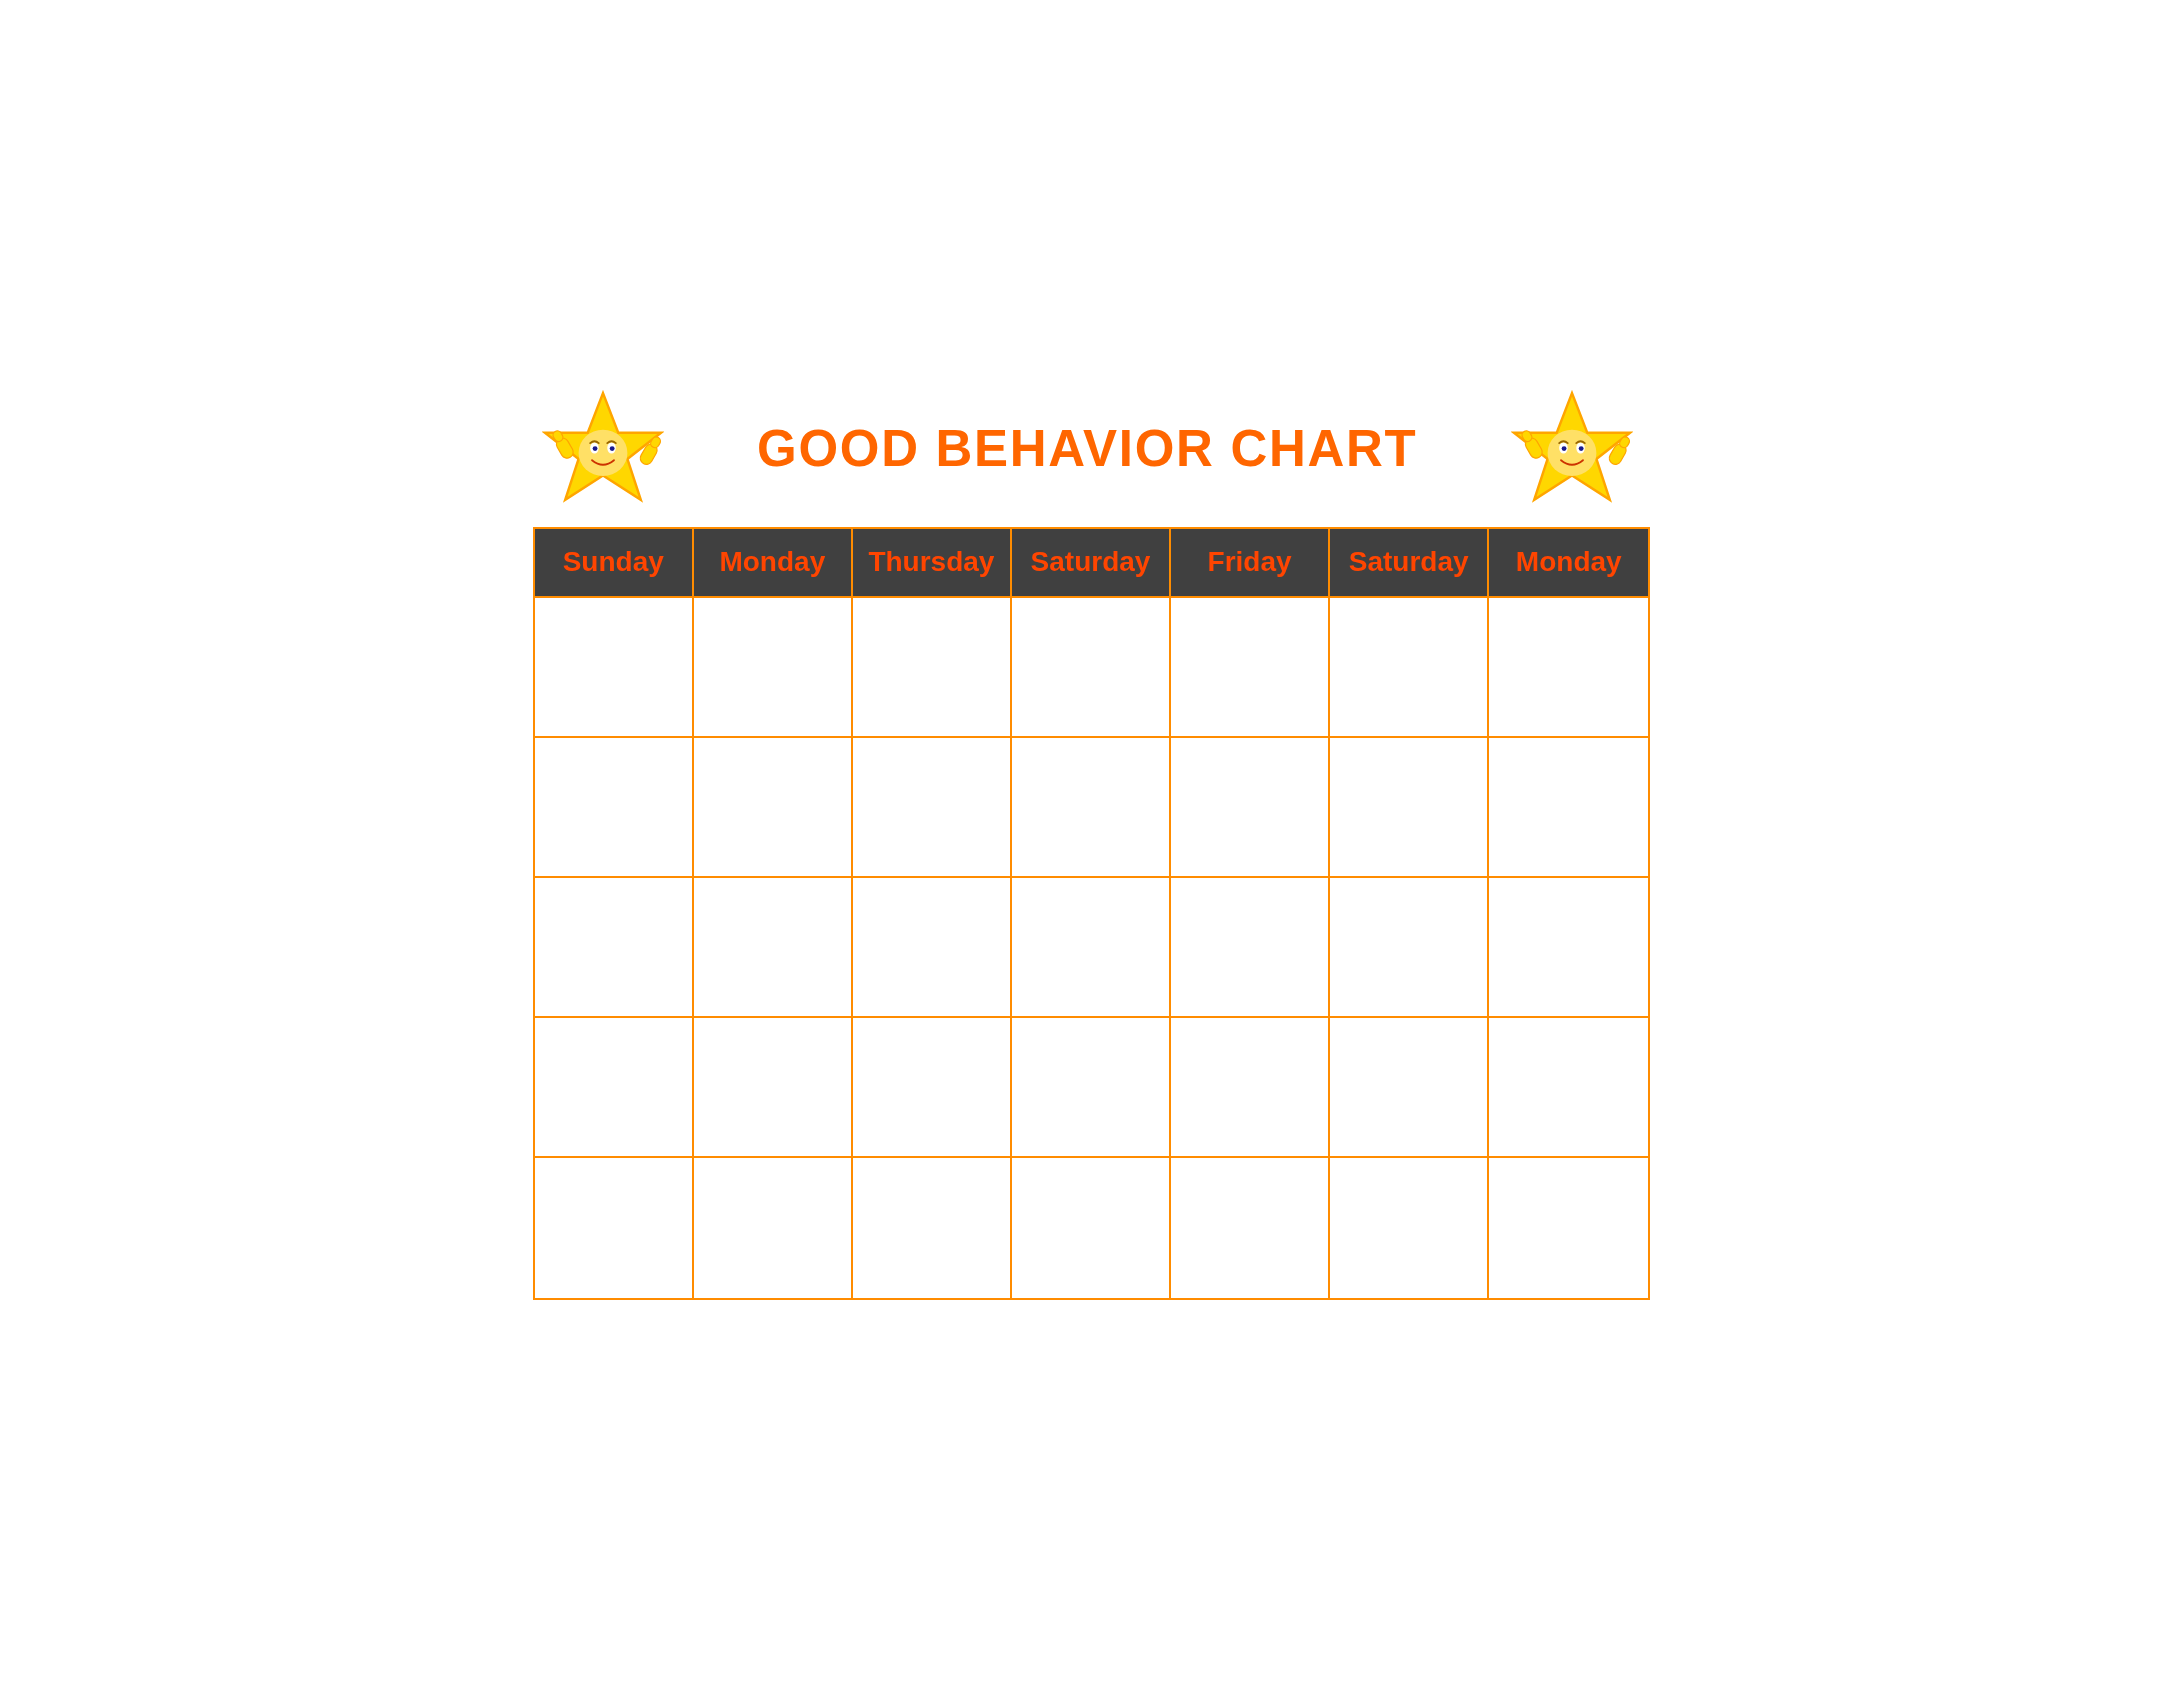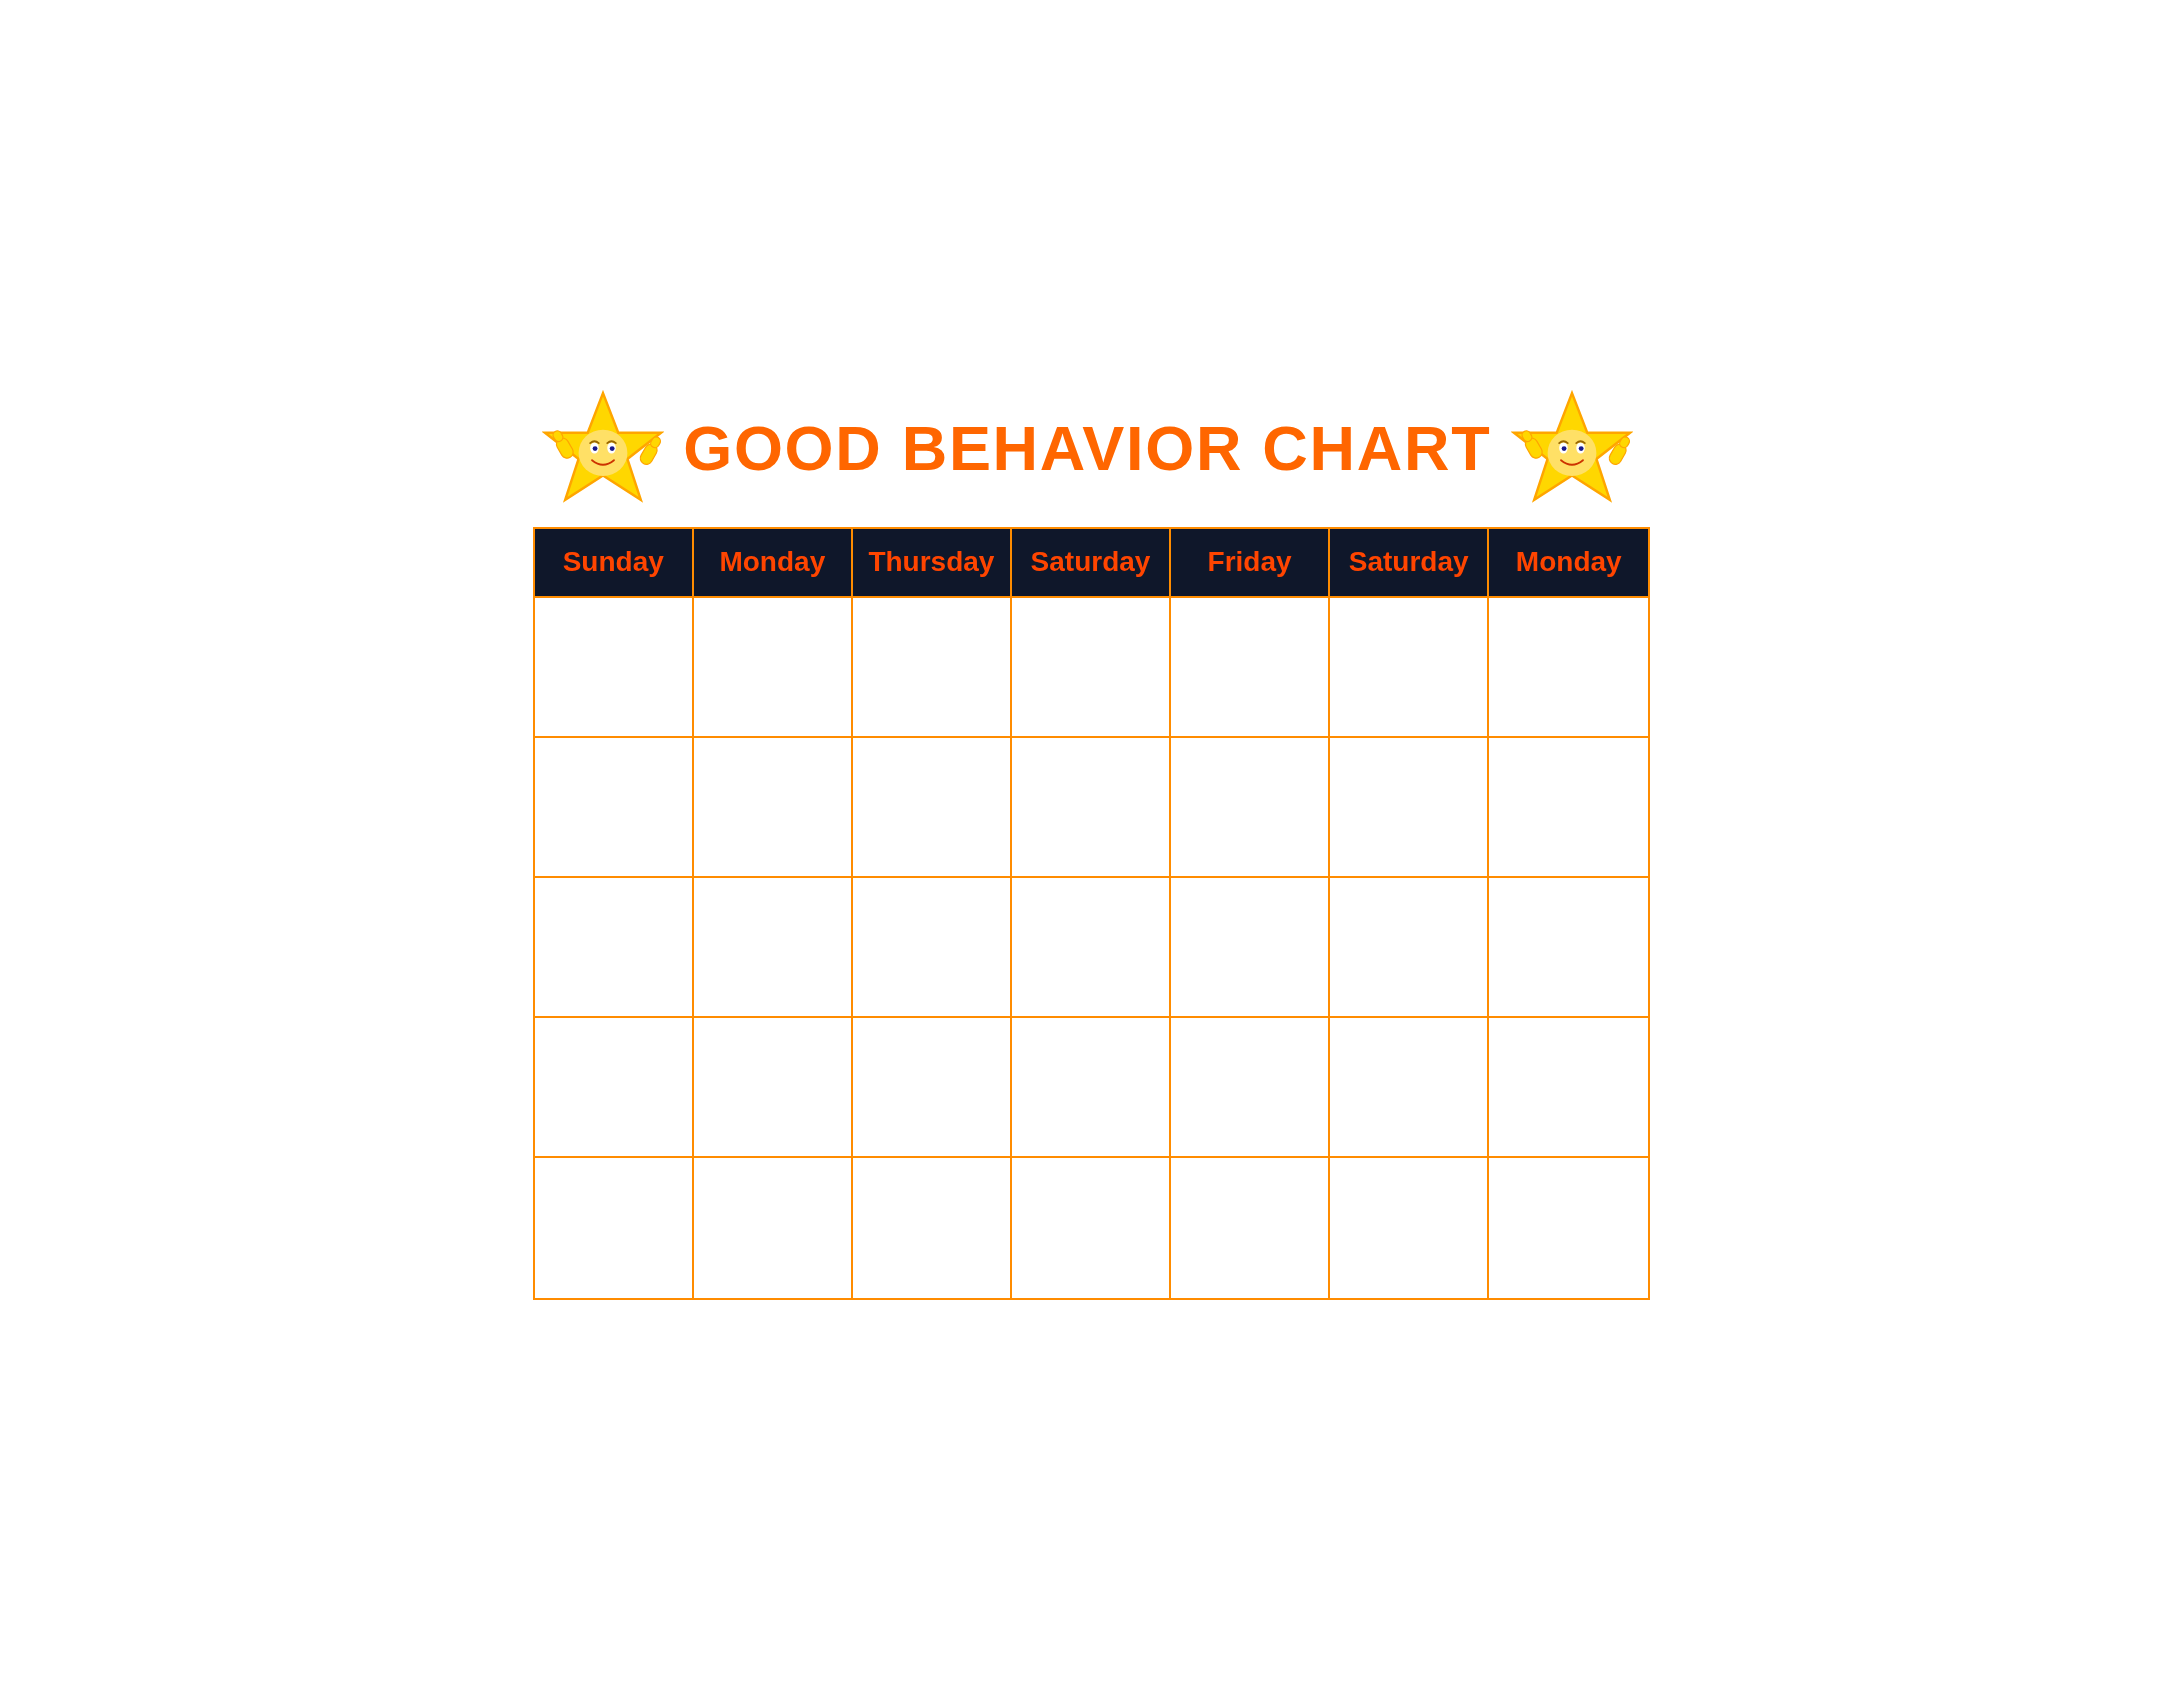--- a/index.html
+++ b/index.html
@@ -25,21 +25,21 @@
     }
 
     .header {
       display: flex;
       align-items: center;
       justify-content: space-between;
       padding: 17.5px 26px 17.5px 17.5px;
     }
 
     .header-title {
-      font-size: 63px;
+      font-size: 51px;
       font-weight: 900;
       color: #ff6600;
       letter-spacing: 1.7px;
       text-align: center;
       flex: 1;
     }
 
     .star-icon {
       width: 122px;
       height: 122px;
@@ -48,21 +48,21 @@
 
     
     .chart-container {
       border: 2.6px solid #ff8c00;
       margin: 0 8.7px 17.5px 8.7px;
     }
 
     .days-header {
       display: grid;
       grid-template-columns: repeat(7, 1fr);
-      background-color: #0f172a;
+      background-color: #404040;
       border-bottom: 2.6px solid #ff8c00;
     }
 
     .day-cell {
       padding: 17.5px 8.7px;
       text-align: center;
       font-size: 28px;
       font-weight: bold;
       color: #ff4500;
       border-right: 2.6px solid #ff8c00;

